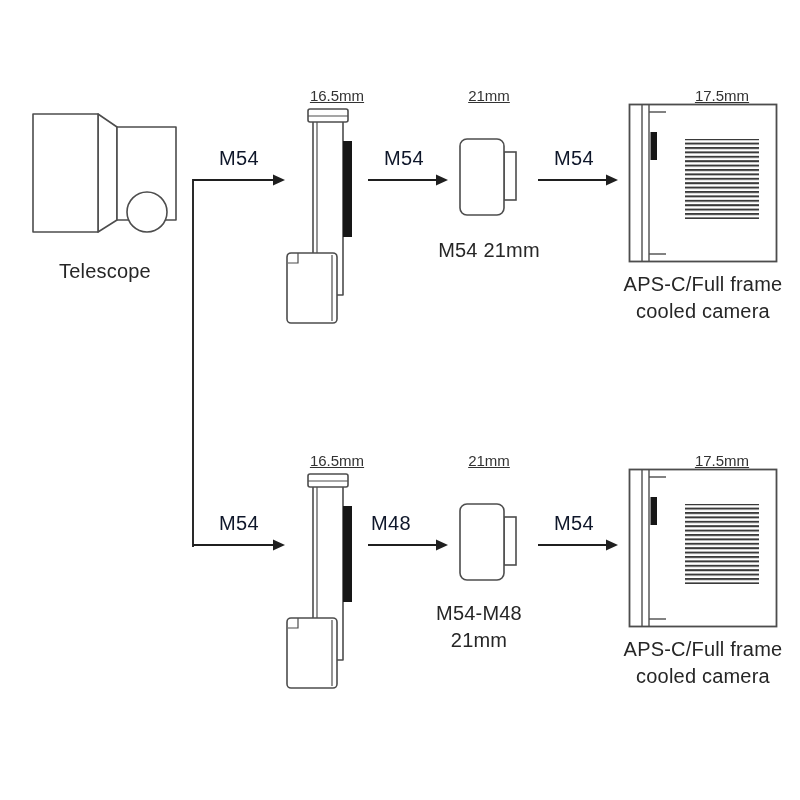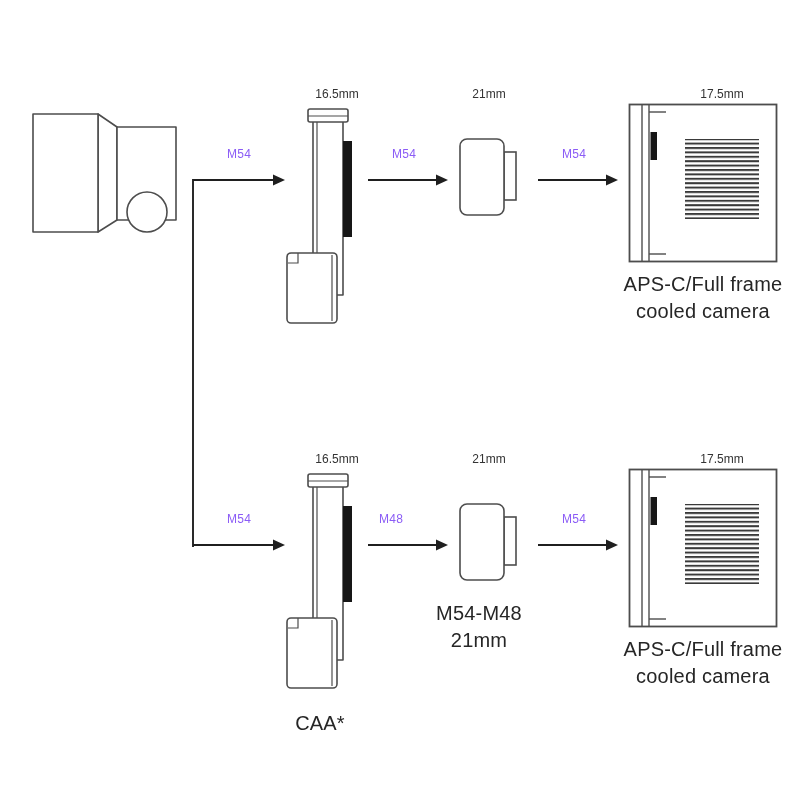--- a/index.html
+++ b/index.html
@@ -2,22 +2,22 @@
 <html><head>
 <meta charset="utf-8">
 <style>
   html,body{margin:0;padding:0;background:#fff;}
   .canvas{
     position:relative;width:800px;height:800px;background:#ffffff;overflow:hidden;
     font-family:"Liberation Sans",sans-serif;color:#2d2d2d;
   }
   .abs{position:absolute;}
   .lbl{position:absolute;text-align:center;color:#2d2d2d;}
-  .dim{font-size:12px;color:#333;}
-  .arrow-lbl{font-size:12px;color:#8b5cf6;letter-spacing:.3px;}
+  .dim{font-size:15px;color:#333;text-decoration:underline;}
+  .arrow-lbl{font-size:20px;color:#0f172a;letter-spacing:.3px;}
   .name{font-size:20px;line-height:1.35;white-space:pre-line;color:#262626;letter-spacing:.2px;}
   .vline{position:absolute;width:2px;background:#2a2a2a;}
 </style>
 </head>
 <body>
 
 <svg width="0" height="0" style="position:absolute" aria-hidden="true">
   <defs>
     <pattern id="fins" width="6" height="4.4" patternUnits="userSpaceOnUse">
       <rect width="6" height="4.4" fill="#ffffff"></rect>
@@ -65,20 +65,21 @@
       <rect x="57" y="36" width="74" height="80" fill="url(#fins)"></rect>
     </symbol>
   </defs>
 </svg>
 
 <div class="canvas">
 
   <svg class="abs" style="left:30px;top:106px" width="150" height="135">
       <use href="#sym-telescope"></use>
     </svg>
+  <div class="lbl name" style="left:30px;top:258px;width:150px">Telescope</div>
 
   <div class="vline" style="left:192px;top:179px;height:368px"></div>
 
   <div class="lbl arrow-lbl" style="left:204px;top:147px;width:70px">M54</div>
   <svg class="abs" style="left:193px;top:172px" width="92" height="16">
     <line x1="0" y1="8" x2="80" y2="8" stroke="#1f1f1f" stroke-width="1.8"></line>
     <polygon points="80,2.5 92,8 80,13.5" fill="#1f1f1f"></polygon>
   </svg>
 
   <div class="lbl dim" style="left:293px;top:87px;width:88px">16.5mm</div>
@@ -89,20 +90,21 @@
   <div class="lbl arrow-lbl" style="left:369px;top:147px;width:70px">M54</div>
   <svg class="abs" style="left:368px;top:172px" width="80" height="16">
     <line x1="0" y1="8" x2="68" y2="8" stroke="#1f1f1f" stroke-width="1.8"></line>
     <polygon points="68,2.5 80,8 68,13.5" fill="#1f1f1f"></polygon>
   </svg>
 
   <div class="lbl dim" style="left:454px;top:87px;width:70px">21mm</div>
   <svg class="abs" style="left:458px;top:137px" width="62" height="80">
       <use href="#sym-spacer"></use>
     </svg>
+  <div class="lbl name" style="left:424px;top:237px;width:130px">M54 21mm</div>
 
   <div class="lbl arrow-lbl" style="left:539px;top:147px;width:70px">M54</div>
   <svg class="abs" style="left:538px;top:172px" width="80" height="16">
     <line x1="0" y1="8" x2="68" y2="8" stroke="#1f1f1f" stroke-width="1.8"></line>
     <polygon points="68,2.5 80,8 68,13.5" fill="#1f1f1f"></polygon>
   </svg>
 
   <div class="lbl dim" style="left:682px;top:87px;width:80px">17.5mm</div>
   <svg class="abs" style="left:628px;top:103px" width="150" height="160">
       <use href="#sym-camera"></use>
@@ -113,21 +115,20 @@
   <div class="lbl arrow-lbl" style="left:204px;top:512px;width:70px">M54</div>
   <svg class="abs" style="left:193px;top:537px" width="92" height="16">
     <line x1="0" y1="8" x2="80" y2="8" stroke="#1f1f1f" stroke-width="1.8"></line>
     <polygon points="80,2.5 92,8 80,13.5" fill="#1f1f1f"></polygon>
   </svg>
 
   <div class="lbl dim" style="left:293px;top:452px;width:88px">16.5mm</div>
   <svg class="abs" style="left:280px;top:470px" width="80" height="225">
       <use href="#sym-caa"></use>
     </svg>
-  <div class="lbl name" style="left:270px;top:710px;width:100px">CAA*</div>
 
   <div class="lbl arrow-lbl" style="left:356px;top:512px;width:70px">M48</div>
   <svg class="abs" style="left:368px;top:537px" width="80" height="16">
     <line x1="0" y1="8" x2="68" y2="8" stroke="#1f1f1f" stroke-width="1.8"></line>
     <polygon points="68,2.5 80,8 68,13.5" fill="#1f1f1f"></polygon>
   </svg>
 
   <div class="lbl dim" style="left:454px;top:452px;width:70px">21mm</div>
   <svg class="abs" style="left:458px;top:502px" width="62" height="80">
       <use href="#sym-spacer"></use>

